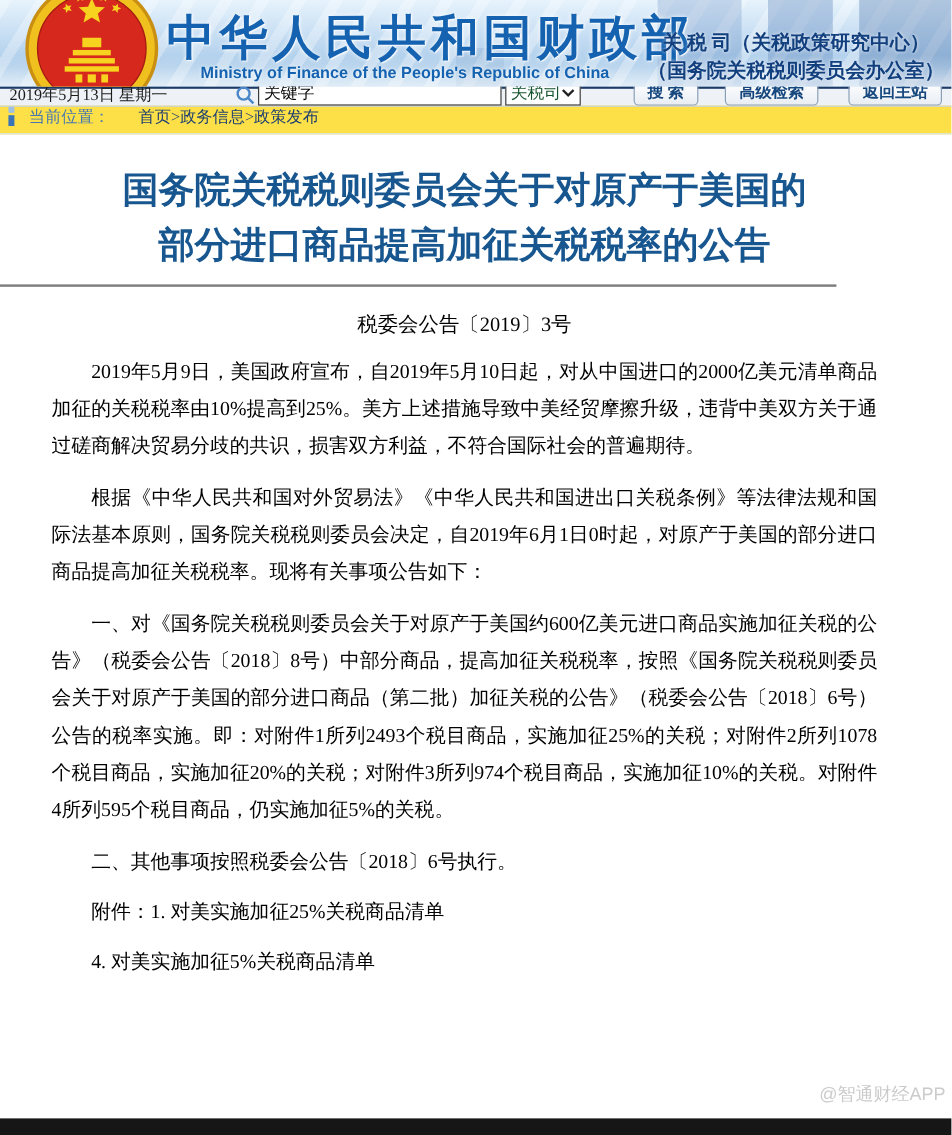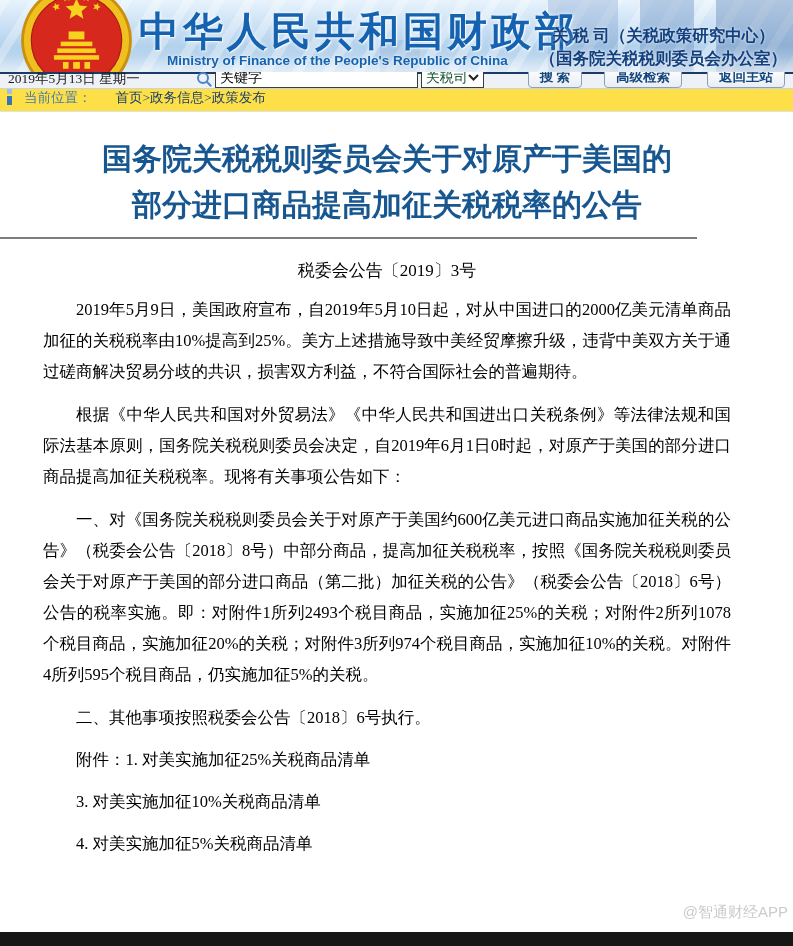--- a/index.html
+++ b/index.html
@@ -201,19 +201,18 @@
 
   <div>
       <p class="body-p">2019年5月9日，美国政府宣布，自2019年5月10日起，对从中国进口的2000亿美元清单商品加征的关税税率由10%提高到25%。美方上述措施导致中美经贸摩擦升级，违背中美双方关于通过磋商解决贸易分歧的共识，损害双方利益，不符合国际社会的普遍期待。</p>
       <p class="body-p">根据《中华人民共和国对外贸易法》《中华人民共和国进出口关税条例》等法律法规和国际法基本原则，国务院关税税则委员会决定，自2019年6月1日0时起，对原产于美国的部分进口商品提高加征关税税率。现将有关事项公告如下：</p>
       <p class="body-p">一、对《国务院关税税则委员会关于对原产于美国约600亿美元进口商品实施加征关税的公告》（税委会公告〔2018〕8号）中部分商品，提高加征关税税率，按照《国务院关税税则委员会关于对原产于美国的部分进口商品（第二批）加征关税的公告》（税委会公告〔2018〕6号）公告的税率实施。即：对附件1所列2493个税目商品，实施加征25%的关税；对附件2所列1078个税目商品，实施加征20%的关税；对附件3所列974个税目商品，实施加征10%的关税。对附件4所列595个税目商品，仍实施加征5%的关税。</p>
       <p class="body-p">二、其他事项按照税委会公告〔2018〕6号执行。</p>
     </div>
 
   <div>
       <p class="att-p">附件：1. 对美实施加征25%关税商品清单</p>
-      <p class="att-p">3. 对美实施加征10%关税商品清单</p>
       <p class="att-p">4. 对美实施加征5%关税商品清单</p>
     </div>
 </div>
 
 <div class="watermark">@智通财经APP</div>
 <div class="bottom-bar"></div>
 
 </body></html>

